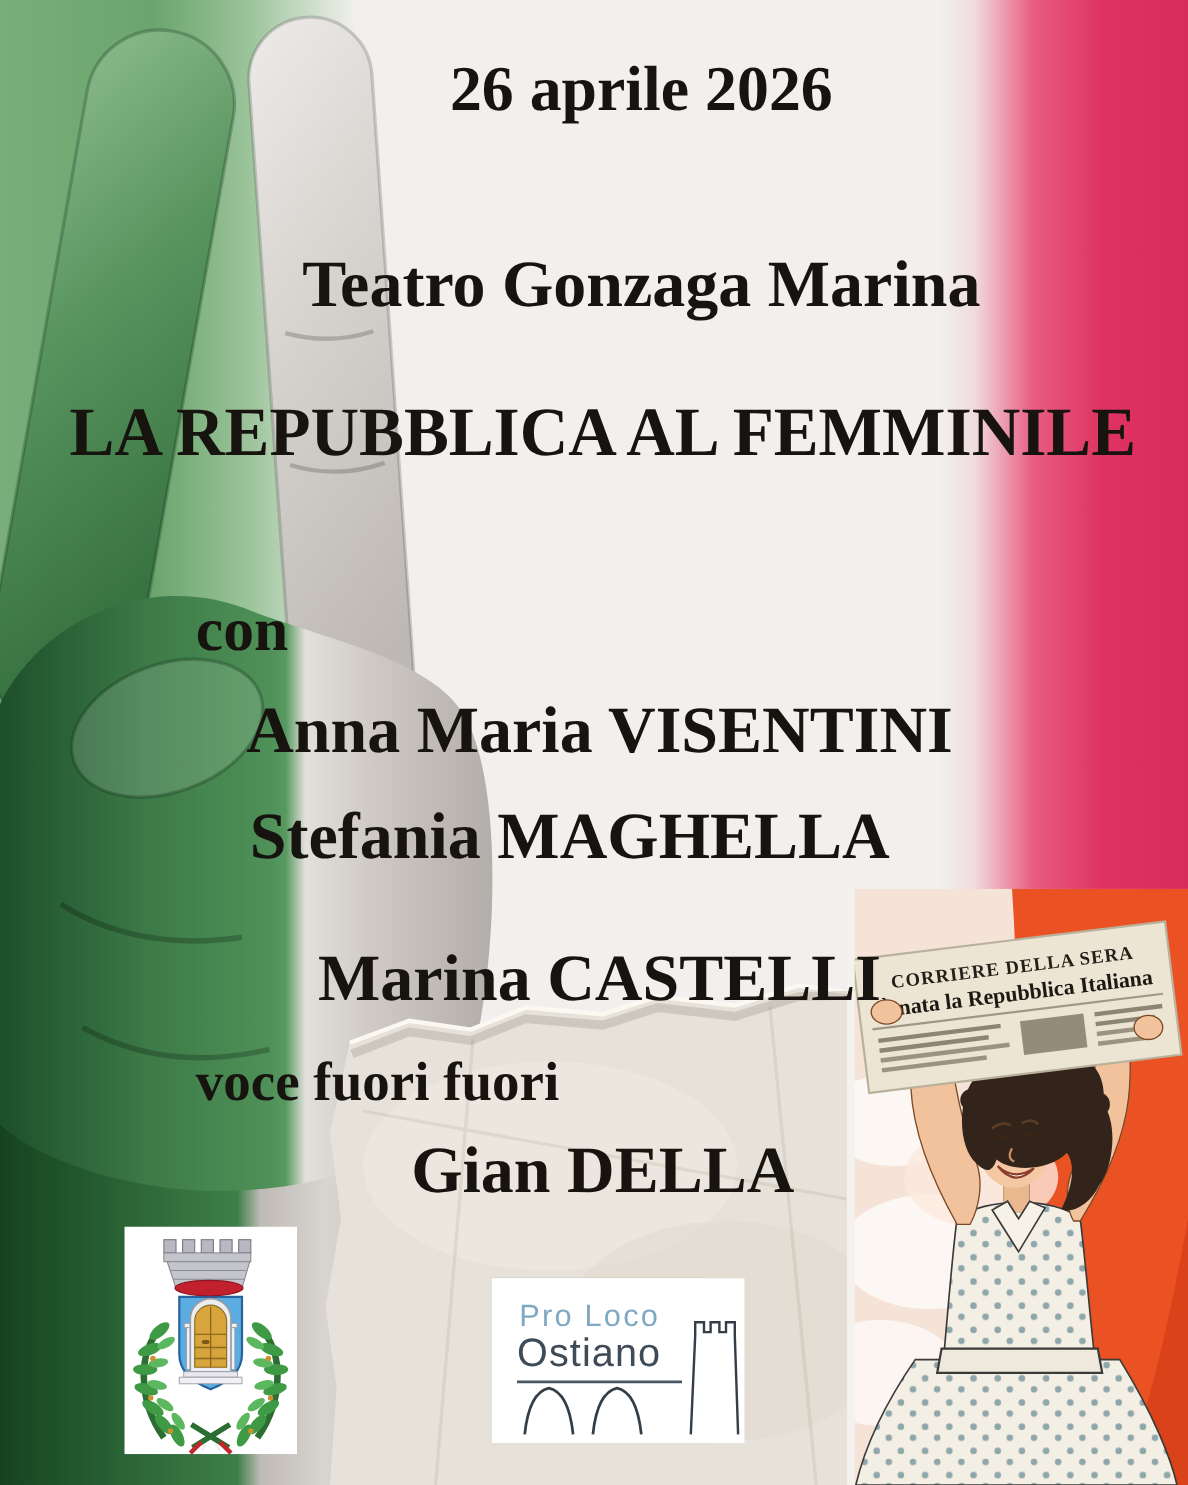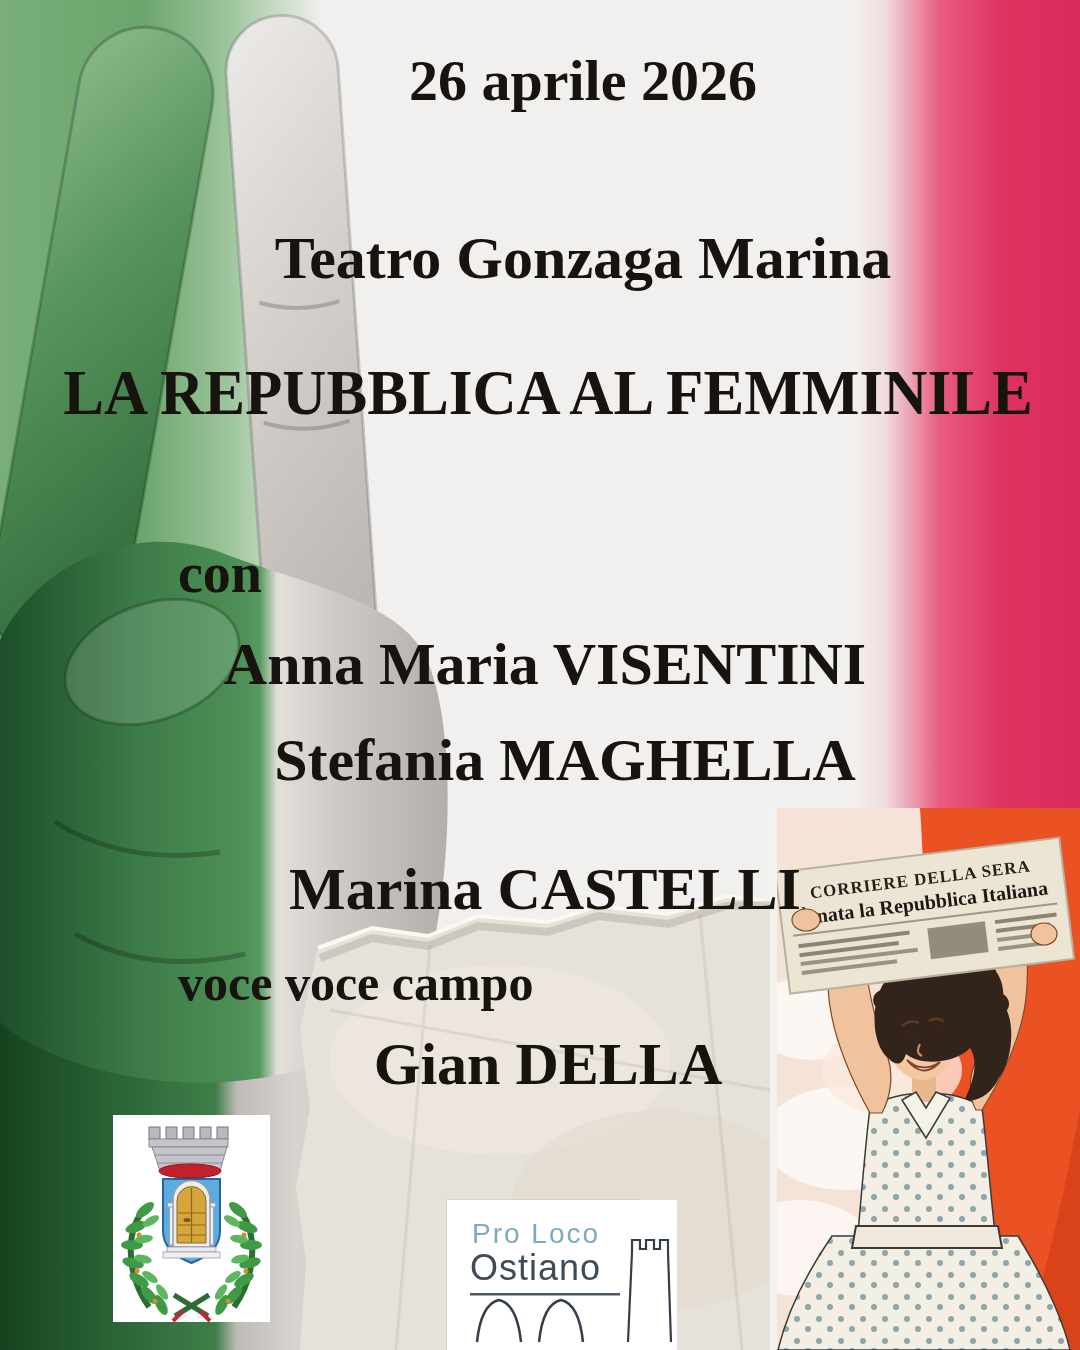--- a/index.html
+++ b/index.html
@@ -13,21 +13,21 @@
   .layer{position:absolute;left:0;top:0;width:1080px;height:1350px;}
   .line{
     position:absolute;font-weight:bold;color:#17130f;white-space:nowrap;
     letter-spacing:0px;line-height:1;
   }
   .center{transform:translateX(-50%);}
   .title{transform:translateX(-50%) scaleX(0.97);}
   .imgbox{position:absolute;}
   .proloco-box{
     position:absolute;left:447px;top:1162px;width:194px;height:150px;
-    background:#ffffff;box-shadow:0 0 0 1px rgba(0,0,0,0.05);margin-top:38px;
+    background:#ffffff;box-shadow:0 0 0 1px rgba(0,0,0,0.05);
   }
   svg text{font-family:"Liberation Serif",serif;}
   .sans text{font-family:"Liberation Sans",sans-serif;}
 </style>
 </head>
 <body>
 
 <div class="poster">
 
   <svg class="layer" style="width:470px" viewBox="0 0 470 1350" aria-hidden="true">
@@ -242,18 +242,18 @@
       <path d="M181,142 L185,52 L185,40 L193,40 L193,49 L199,49 L199,40 L207,40 L207,49 L213,49
                L213,40 L221,40 L221,52 L224,142" stroke="#333e49" stroke-width="2.2" fill="none"></path>
     </svg>
   </div>
 
   <div class="line center" style="left:583px;top:52px;font-size:58px">26 aprile 2026</div>
   <div class="line center" style="left:583px;top:228px;font-size:60px">Teatro Gonzaga Marina</div>
   <div class="line title" style="left:548px;top:362px;font-size:63px">LA REPUBBLICA AL FEMMINILE</div>
   <div class="line" style="left:178px;top:545px;font-size:56px">con</div>
   <div class="line center" style="left:545px;top:634px;font-size:60px">Anna Maria VISENTINI</div>
-  <div class="line center" style="left:565px;top:730px;font-size:60px">Stefania MAGHELLA</div>
+  <div class="line center" style="left:518px;top:730px;font-size:60px">Stefania MAGHELLA</div>
   <div class="line center" style="left:545px;top:859px;font-size:60px">Marina CASTELLI</div>
-  <div class="line" style="left:178px;top:958px;font-size:50px">voce voce campo</div>
+  <div class="line" style="left:178px;top:958px;font-size:50px">voce fuori fuori</div>
   <div class="line center" style="left:548px;top:1034px;font-size:60px">Gian DELLA</div>
 
 </div>
 
 </body></html>

